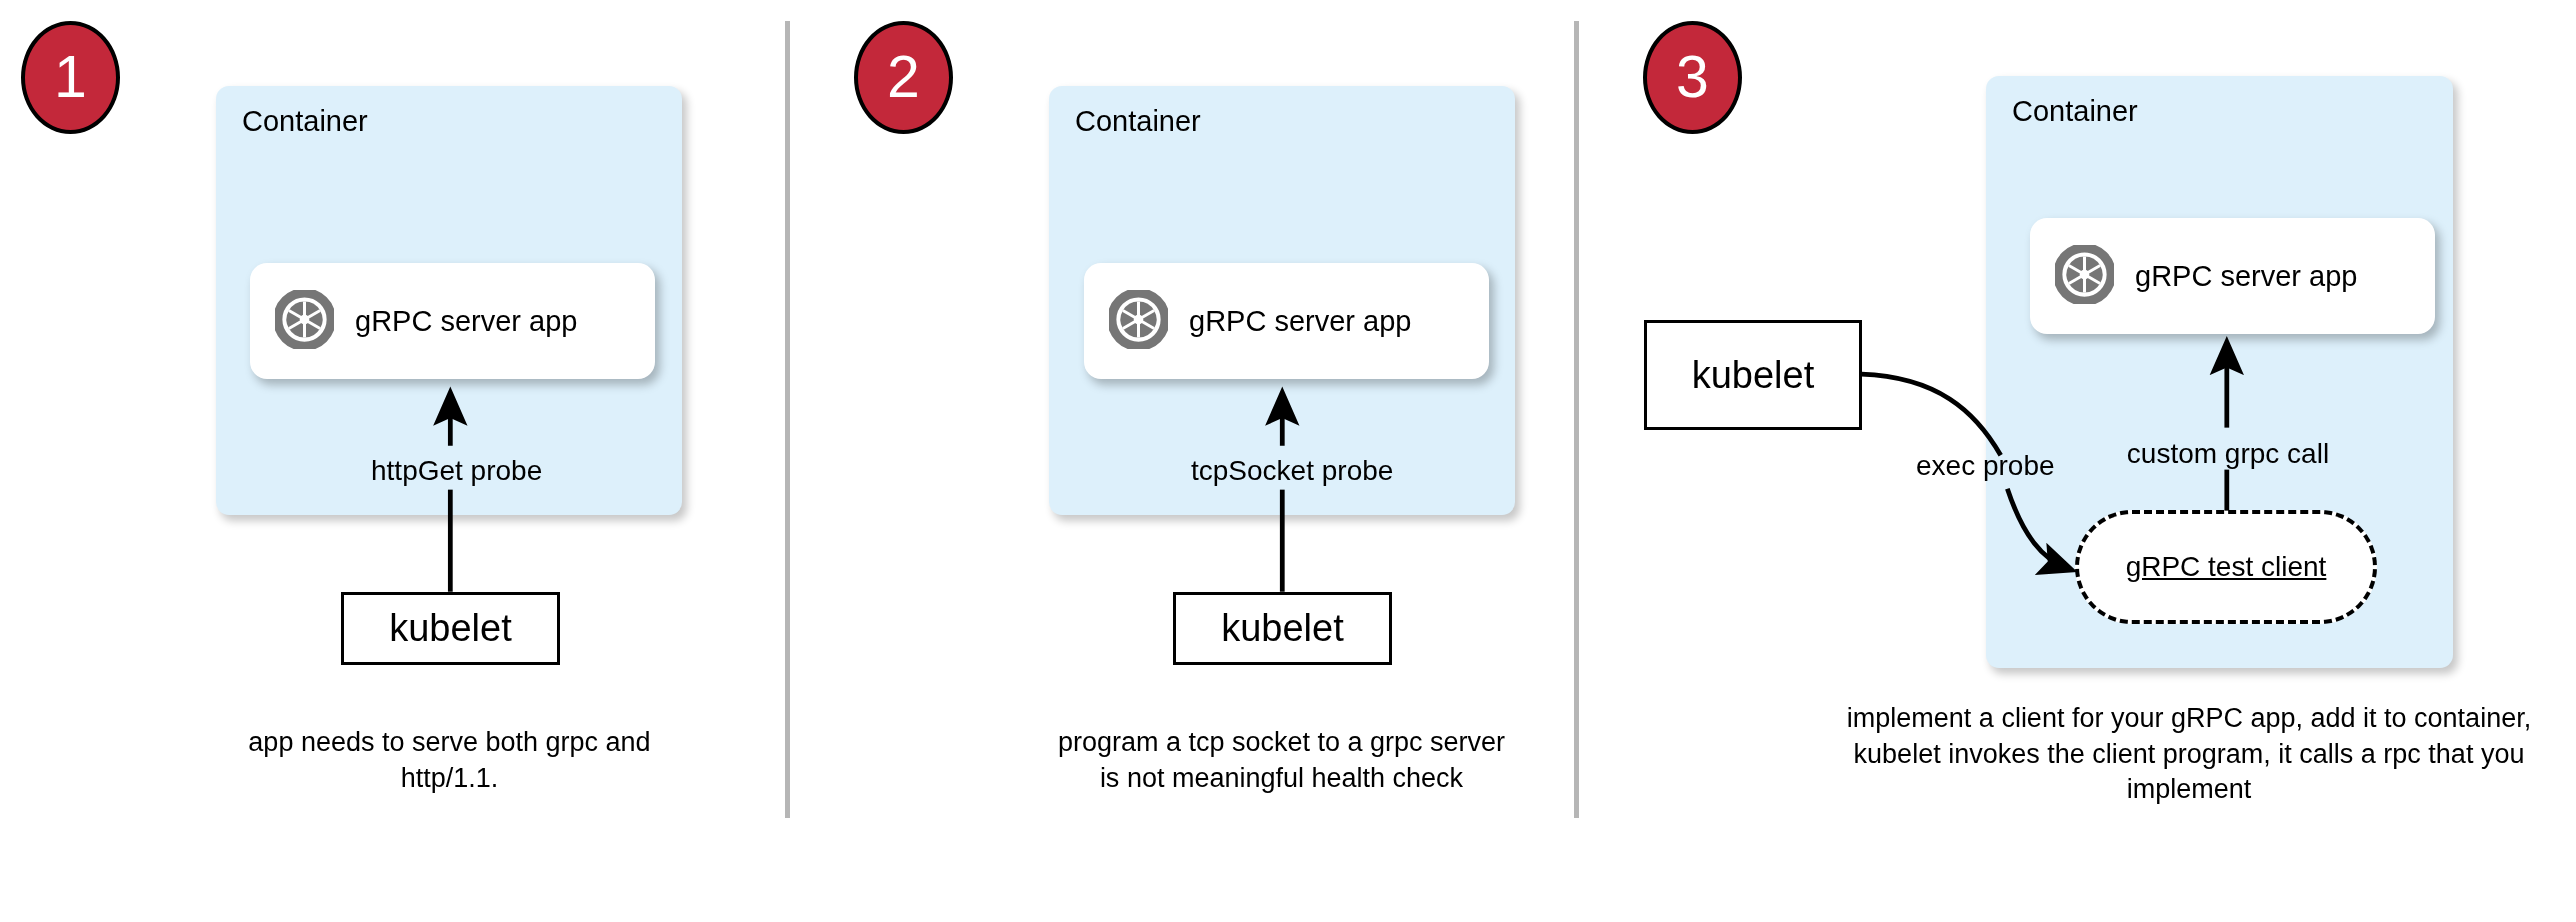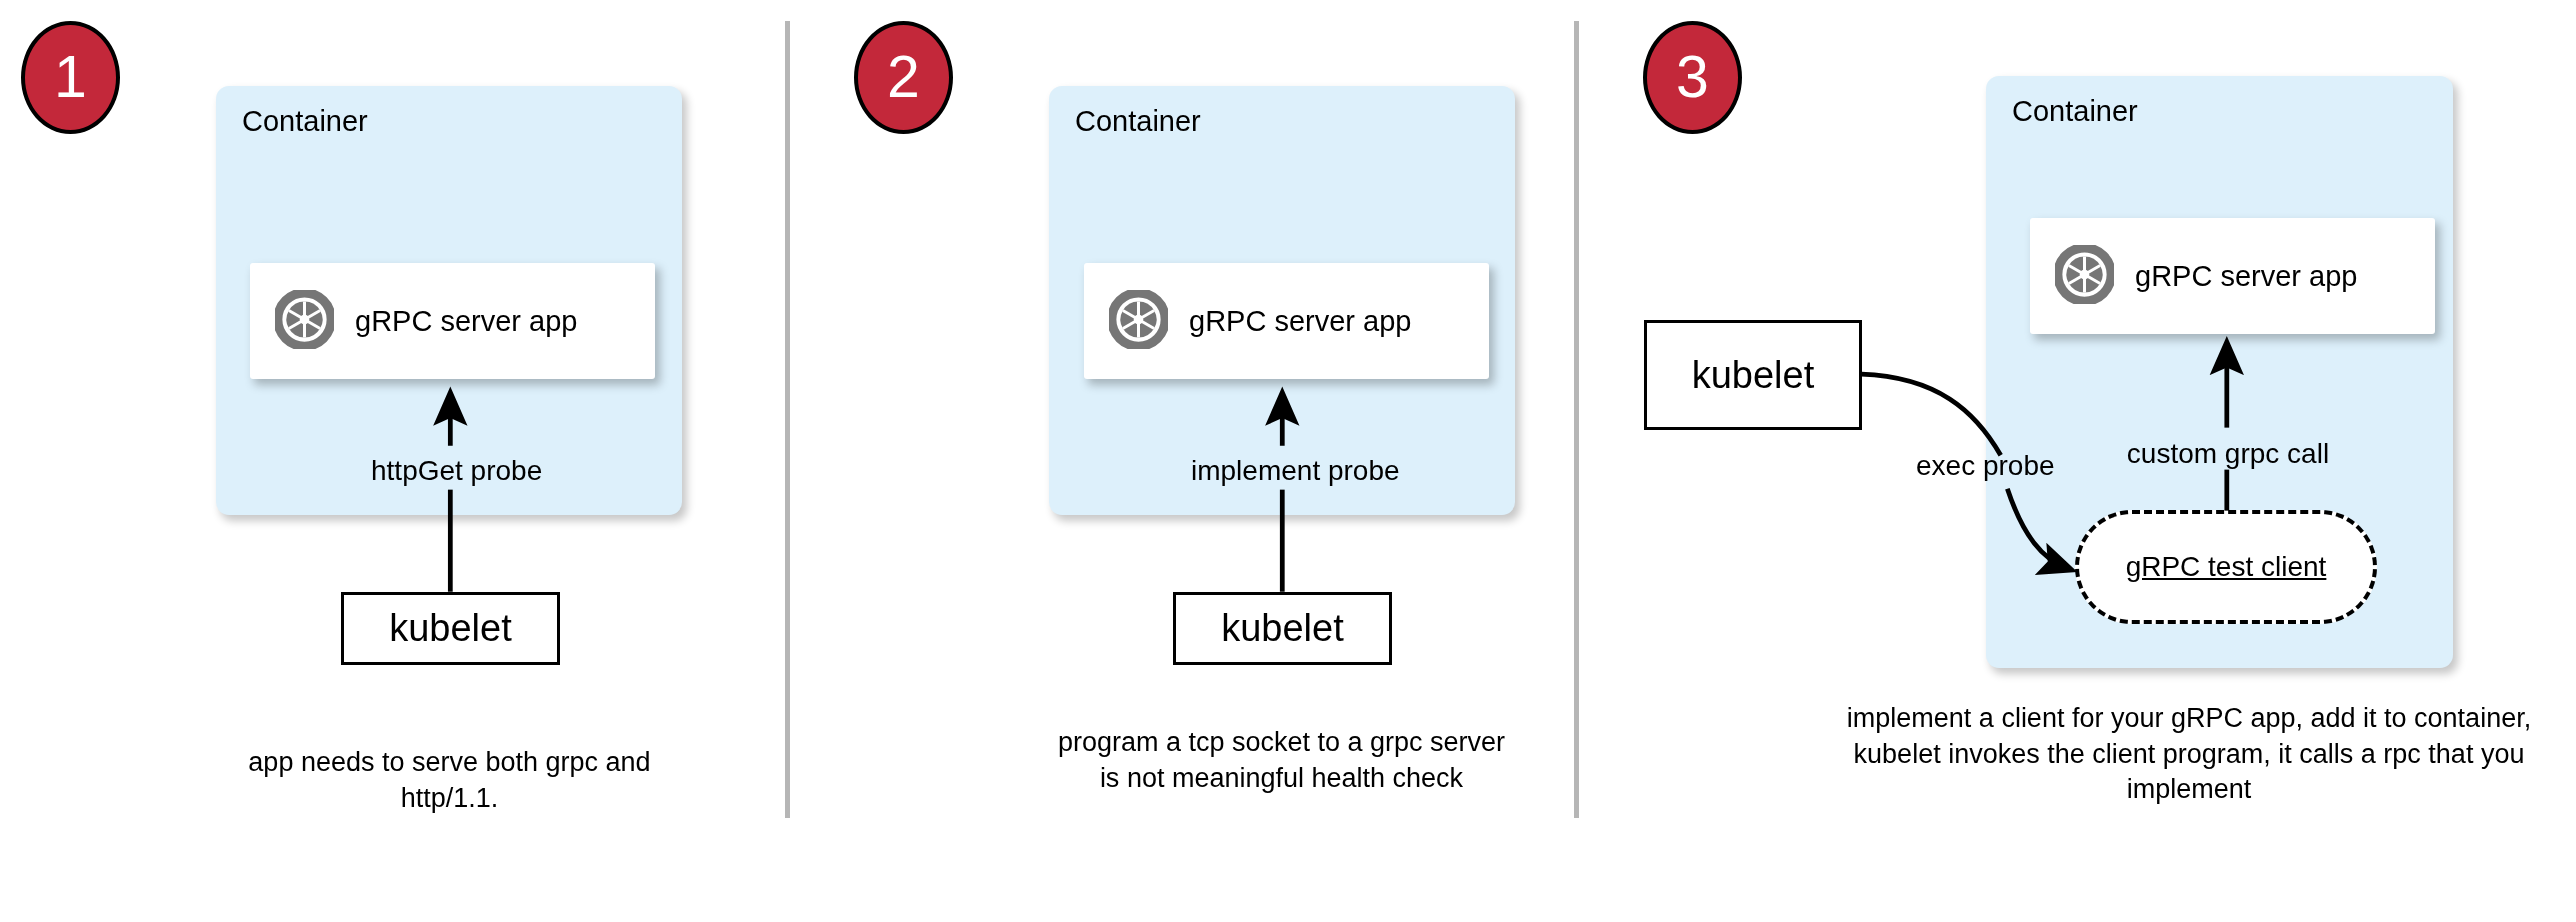--- a/index.html
+++ b/index.html
@@ -43,21 +43,21 @@
     left:26px;top:19px;
     font-size:29px;
     color:#000;
     white-space:nowrap;
   }
 
   
   .app-card{
     position:absolute;
     background:#ffffff;
-    border-radius:3px;
+    border-radius:17px;
     box-shadow:4.8px 5.7px 9.5px rgba(0,0,0,0.25);
     display:flex;align-items:center;
     box-sizing:border-box;
   }
   .app-card .ico{flex:0 0 auto;margin-left:25px;margin-right:21px;display:block;}
   .app-card .app-label{font-size:29px;white-space:nowrap;color:#000;}
 
   
   .kubelet{
     position:absolute;
@@ -145,21 +145,21 @@
   </div>
 
   <div class="probe-label" style="left:339px;top:455px;">
     <b>httpGet</b><span> probe</span>
   </div>
 
   <div class="kubelet" style="left:341px;top:592px;width:219px;height:73px;">
     <span>kubelet</span>
   </div>
 
-  <div class="caption" style="left:216px;top:725px;width:467px;margin-top:20px;">app needs to serve both grpc and http/1.1.</div>
+  <div class="caption" style="left:216px;top:725px;width:467px;">app needs to serve both grpc and http/1.1.</div>
 
   <div class="badge" style="left:854px;top:21px;">
     <span>2</span>
   </div>
 
   <div class="container-box" style="left:1049px;top:86px;width:466px;height:429px;">
     <div class="container-label">Container</div>
   </div>
 
   <div class="app-card" style="left:1084px;top:263px;width:405px;height:116px;">
@@ -182,21 +182,21 @@
             <path d="M32 32 L15.1 41.8"></path>
             <path d="M32 32 L15.1 22.2"></path>
         </g>
         <circle cx="32" cy="32" r="5.2" fill="#ffffff"></circle>
       </svg>
     </span>
     <span class="app-label">gRPC server app</span>
   </div>
 
   <div class="probe-label" style="left:1159px;top:455px;">
-    <b>implement</b><span> probe</span>
+    <b>tcpSocket</b><span> probe</span>
   </div>
 
   <div class="kubelet" style="left:1173px;top:592px;width:219px;height:73px;">
     <span>kubelet</span>
   </div>
 
   <div class="caption" style="left:1048px;top:725px;width:467px;">program a tcp socket to a grpc server is not meaningful health check</div>
 
   <div class="badge" style="left:1643px;top:21px;">
     <span>3</span>

